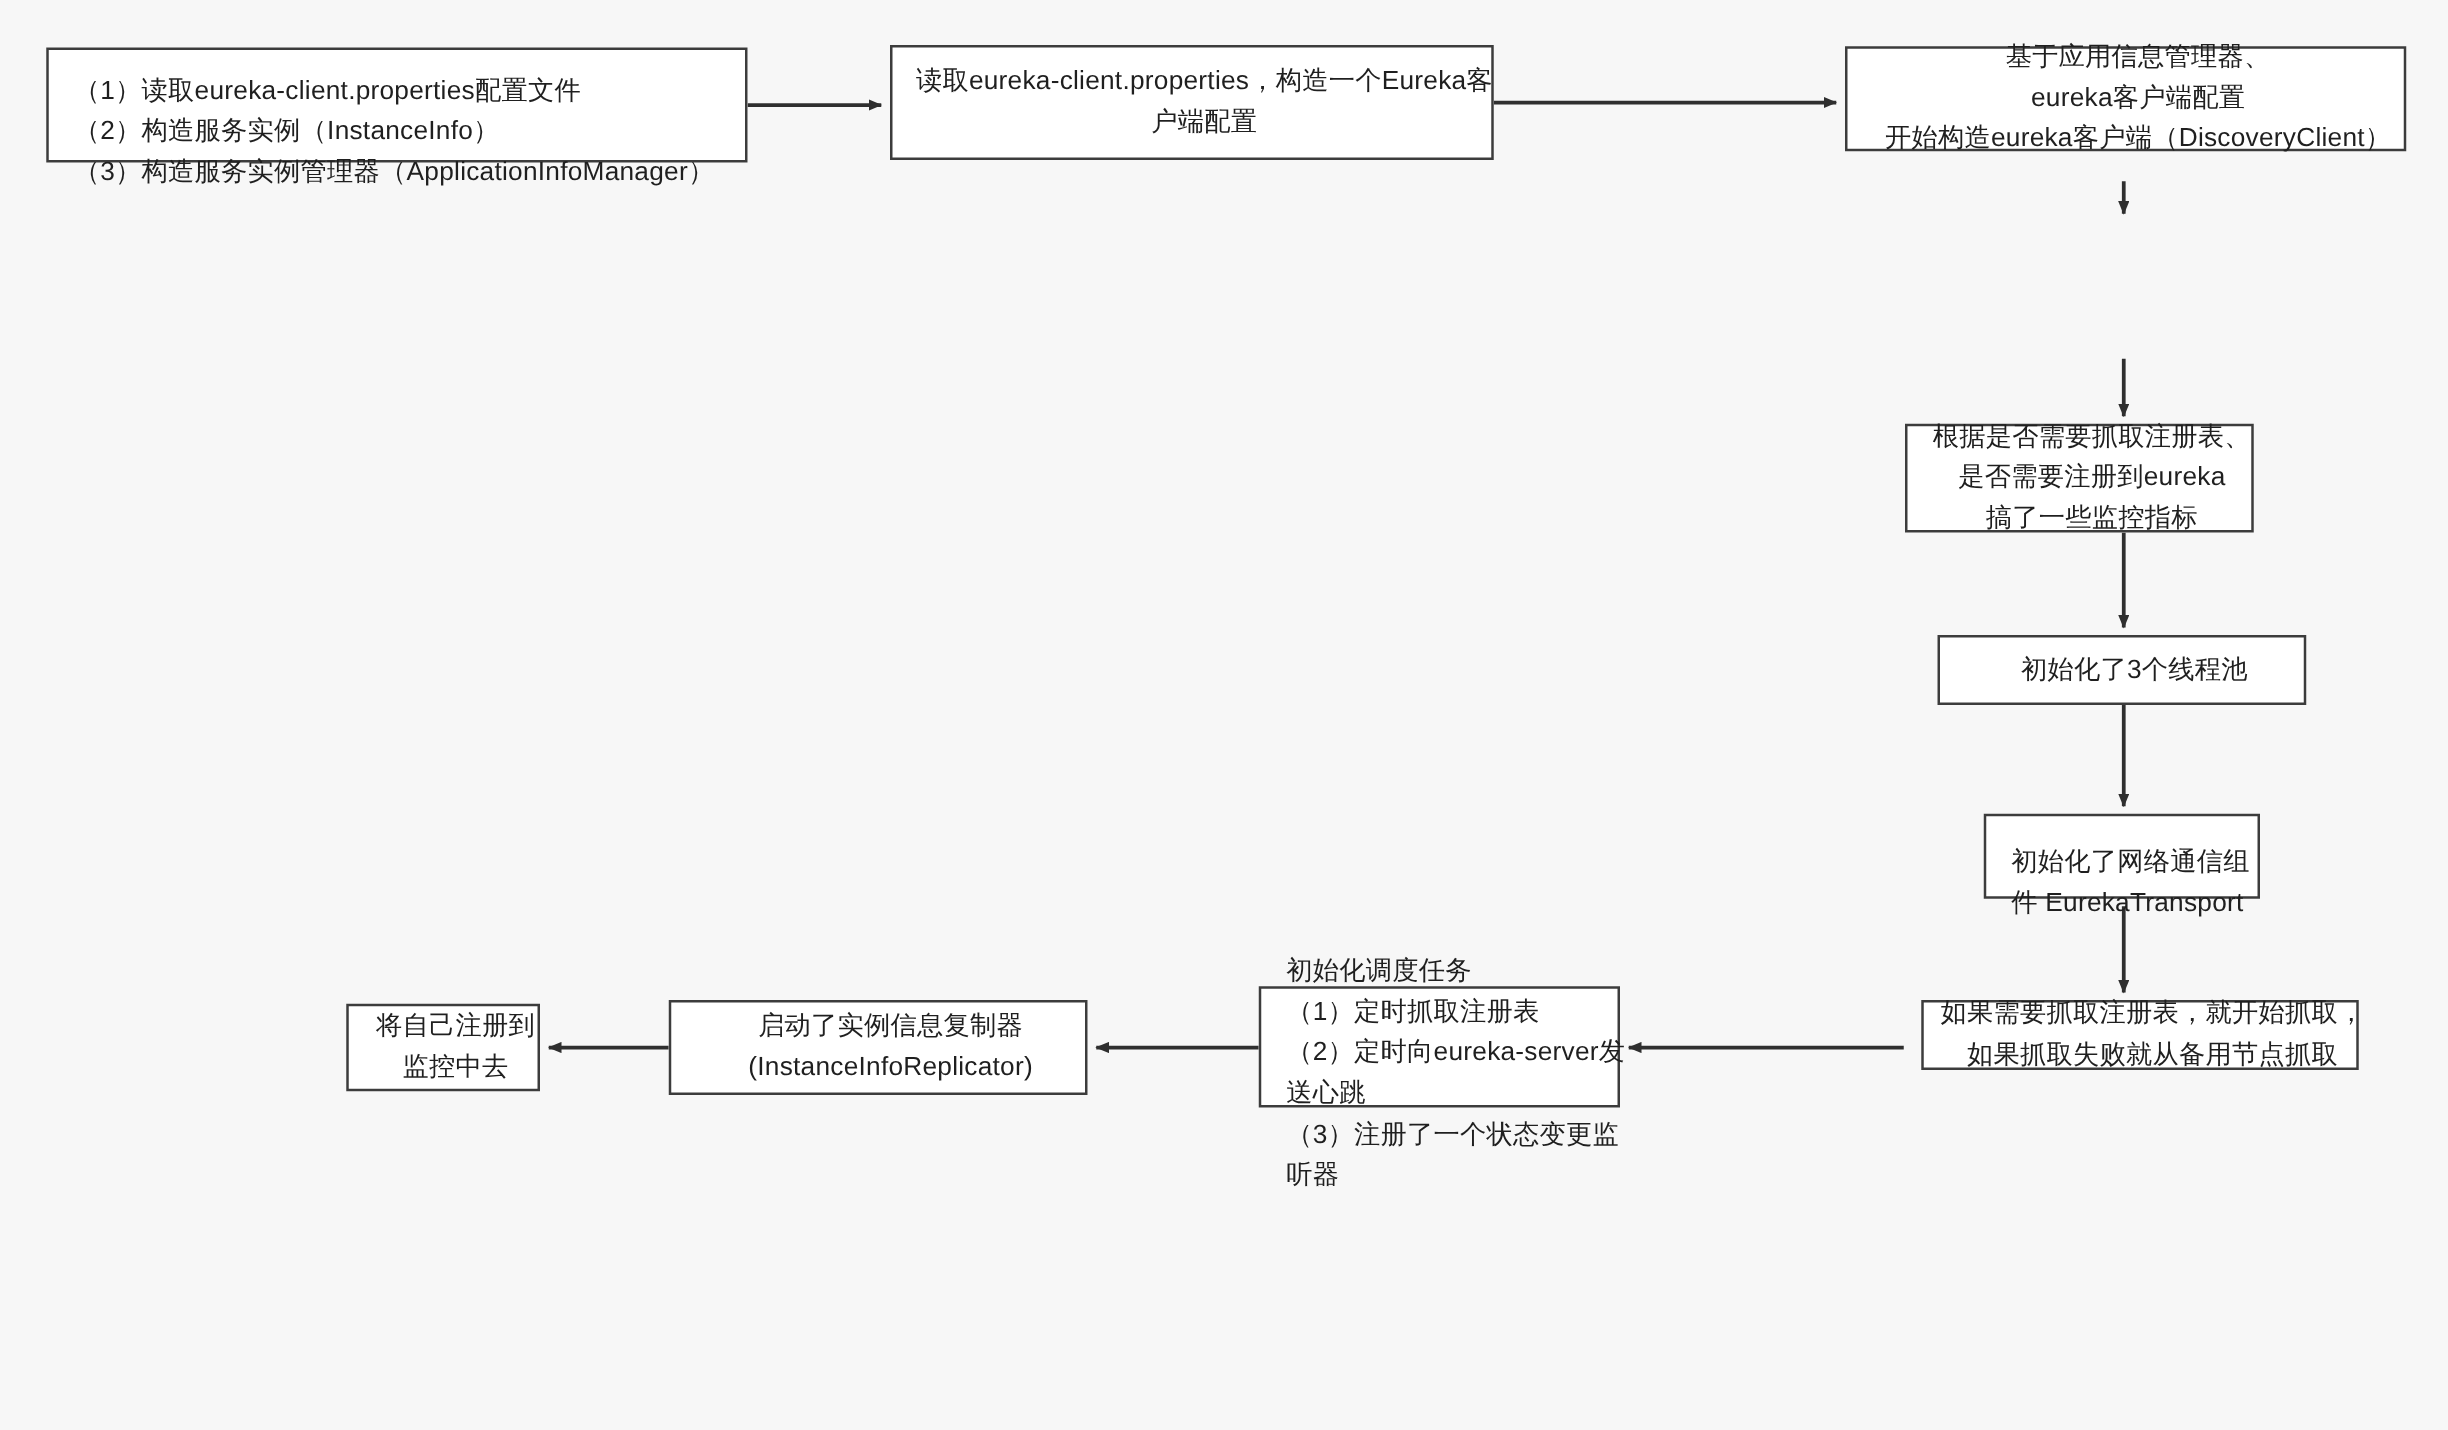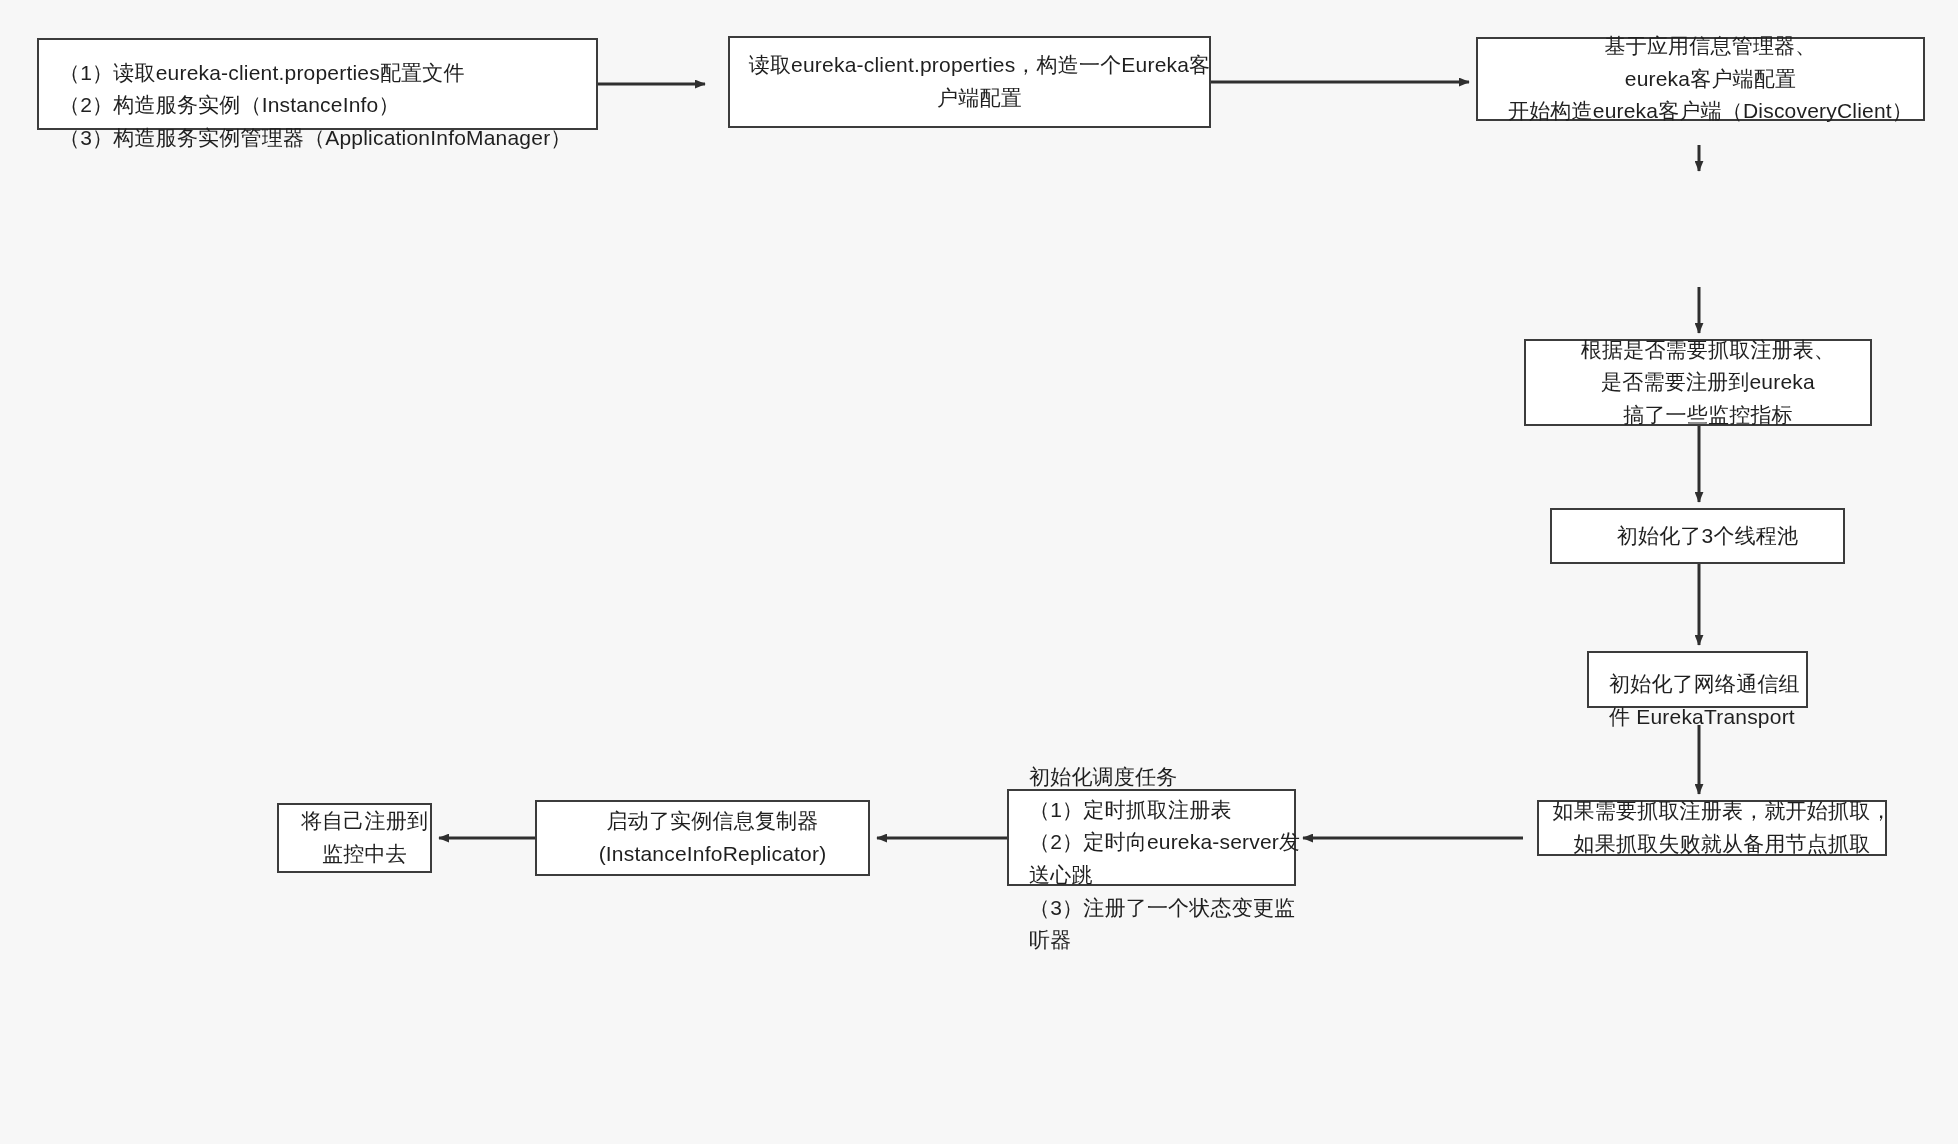--- a/index.html
+++ b/index.html
@@ -45,26 +45,26 @@
     display: block;
     width: 100%;
     white-space: pre-line;
   }
   .center .txt { text-align: center; padding: 0 10px; }
   .left-align { align-items: flex-start; }
   .left-align .txt { text-align: left; padding-left: 20px; margin-top: 43px; }
 
   
   #n1 { left: 37px;   top: 38px;   width: 561px;  height: 92px; }
-  #n2 { left: 728px;  top: 36px;   width: 483px;  height: 92px; }
+  #n2 { left: 712px;  top: 36px;   width: 483px;  height: 92px; }
   #n3 { left: 1476px; top: 37px;   width: 449px;  height: 84px; }
   #n4 { left: 1527px; top: 177px;  width: 345px;  height: 110px; }
-  #n5 { left: 1524px; top: 339px;  width: 348px;  height: 87px; }
+  #n5 { left: 1524px; top: 339px;  width: 279px;  height: 87px; }
   #n6 { left: 1550px; top: 508px;  width: 295px;  height: 56px; }
-  #n7 { left: 1587px; top: 651px;  width: 221px;  height: 57px; }
+  #n7 { left: 1587px; top: 651px;  width: 221px;  height: 68px; }
   #n8 { left: 1523px; top: 800px;  width: 350px;  height: 56px; margin-left: 14px; }
   #n9 { left: 1007px; top: 789px;  width: 289px;  height: 97px; justify-content: center; }
   #n10 { left: 535px; top: 800px;  width: 335px;  height: 76px; }
   #n11 { left: 277px; top: 803px;  width: 155px;  height: 70px; }
 </style>
 </head>
 <body>
 
 <div id="canvas">
 

